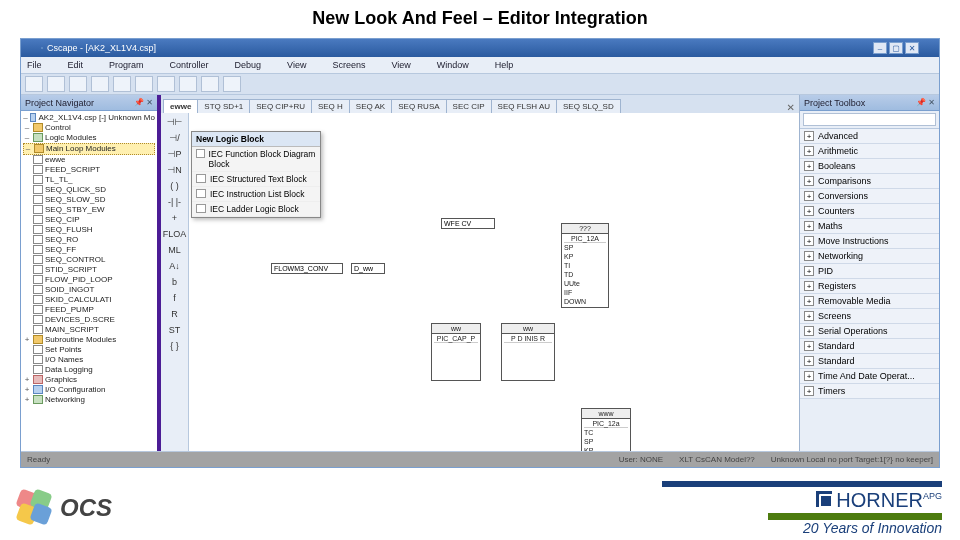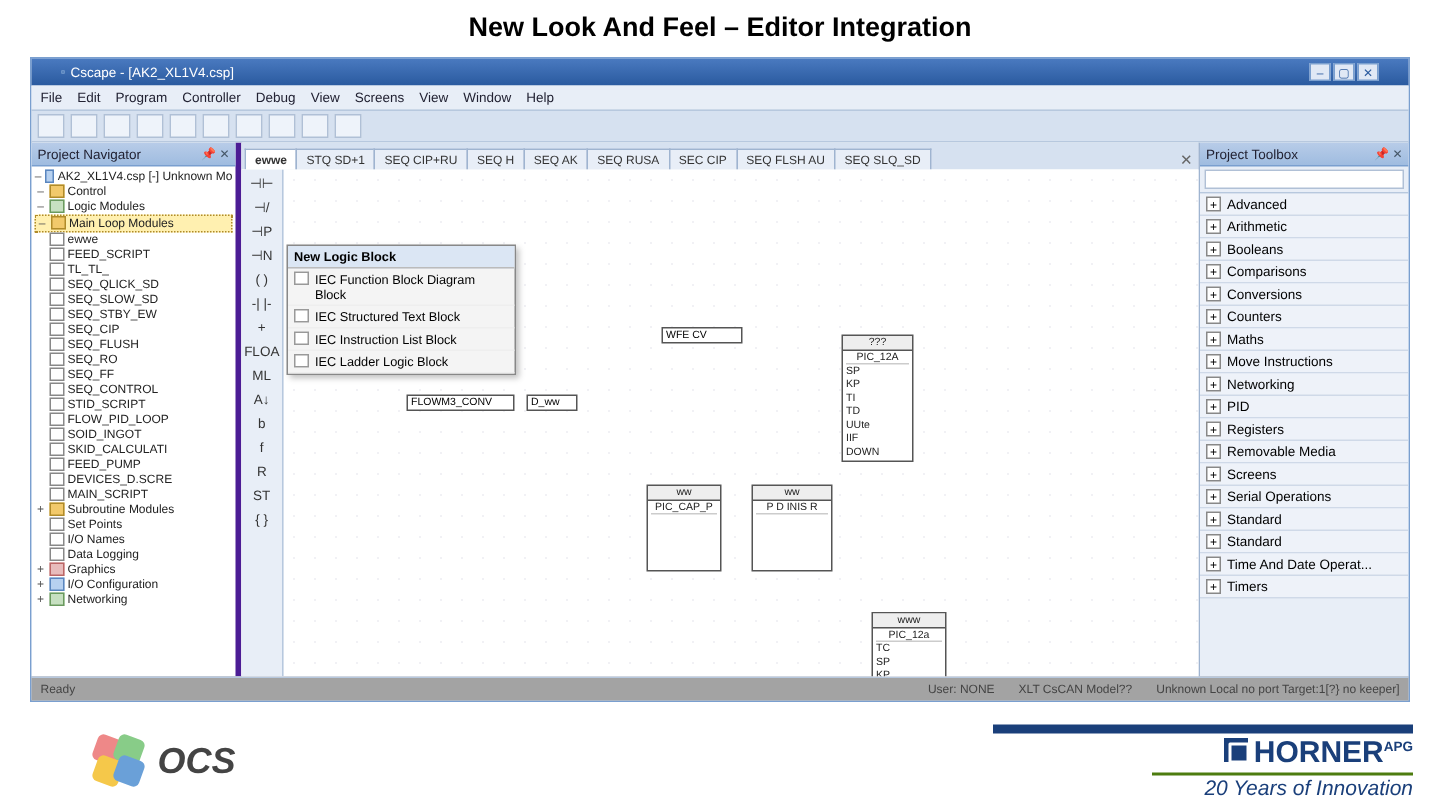--- a/index.html
+++ b/index.html
@@ -2,21 +2,21 @@
 <html><head>
 <meta charset="utf-8">
 <style>
   * { box-sizing: border-box; margin: 0; padding: 0; }
   body { font-family: Tahoma, Arial, sans-serif; font-size: 9px; background: #fff; width: 960px; height: 540px; overflow: hidden; }
   .slide-title { font-size: 18px; font-weight: bold; text-align: center; padding: 8px 0 4px; }
   .app { position: absolute; left: 20px; top: 38px; width: 920px; height: 430px; border: 1px solid #7a9fcf; background: #e8eef7; display: flex; flex-direction: column; }
   .titlebar { height: 18px; background: linear-gradient(#4a7ac0,#2a5a9f); color:#fff; display:flex; align-items:center; padding:0 20px; font-size:9px; gap:4px;}
   .titlebar .wincontrols{ margin-left:auto; display:flex; gap:2px;}
   .wincontrols span{ width:14px; height:12px; background:#e0e8f5; border:1px solid #7a9fcf; display:inline-flex;align-items:center;justify-content:center;color:#2a5a9f;font-size:8px;}
-  .menubar { height:16px; background:#e8eef7; display:flex; gap:10px; padding:0 6px; font-size:9px; color:#223; align-items:center;}
+  .menubar { height:16px; background:#e8eef7; display:flex; gap:26px; padding:0 6px; font-size:9px; color:#223; align-items:center;}
   .menubar span{cursor:default;}
   .toolbar { height:22px; background:#d6e1f0; border-top:1px solid #b7c8de; border-bottom:1px solid #b7c8de; display:flex; gap:4px; padding:2px 4px; align-items:center;}
   .toolbar .tbtn{ width:18px;height:16px;background:#eef3fa;border:1px solid #b0c0d6;display:inline-block;}
   .body { flex:1; display:flex; overflow:hidden;}
   .panel-header{ height:16px; background:linear-gradient(#b8cce8,#9fbce0); border-bottom:1px solid #7a9fcf; display:flex; align-items:center; padding:0 4px; font-size:9px; color:#223; justify-content:space-between;}
   .pin{font-size:8px;color:#456;}
   
   .navigator{ width:140px; background:#fff; border-right:4px solid #4c1d95; display:flex; flex-direction:column;}
   .tree{ flex:1; overflow:auto; padding:2px 2px; font-size:8px; color:#222;}
   .tree .node{ display:flex; align-items:center; gap:2px; padding:0 0 1px 0; white-space:nowrap;}
@@ -35,21 +35,21 @@
   .tab{ padding:2px 6px; border:1px solid #9fb4d0; border-bottom:none; background:#e8eef7; margin-right:-1px;}
   .tab.active{ background:#fff; font-weight:bold;}
   .tabs .tabclose{margin-left:auto;margin-right:4px;font-size:10px;color:#666;}
   .canvas{ flex:1; position:relative; background:#fff;
     background-image: radial-gradient(#c8c8d8 0.6px, transparent 0.6px);
     background-size: 14px 14px; overflow:hidden;}
   
   .elstrip{ position:absolute; left:0; top:0; width:28px; bottom:0; background:#e8eef7; border-right:1px solid #b7c8de; display:flex; flex-direction:column; align-items:center; padding-top:2px; gap:2px;}
   .elstrip .eb{ width:20px; height:14px; display:flex;align-items:center;justify-content:center;font-size:9px;color:#333;border:1px solid transparent;}
   
-  .ctxmenu{ position:absolute; left:30px; top:18px; width:153px; background:#f4f4f4; border:1px solid #888; box-shadow:2px 2px 4px rgba(0,0,0,0.25); font-size:8.5px;margin-top:32px;}
+  .ctxmenu{ position:absolute; left:30px; top:18px; width:130px; background:#f4f4f4; border:1px solid #888; box-shadow:2px 2px 4px rgba(0,0,0,0.25); font-size:8.5px;}
   .ctxmenu .hdr{ background:#dbe6f4; padding:2px 4px; font-weight:bold; border-bottom:1px solid #bbb;}
   .ctxmenu .row{ display:flex; align-items:flex-start; gap:4px; padding:2px 4px; border-bottom:1px solid #eee;}
   .ctxmenu .ic2{width:10px;height:9px;background:#fff;border:1px solid #999;display:inline-block;}
   
   .fblock{ position:absolute; background:#fff; border:1px solid #555; font-size:7px; color:#222;}
   .fblock .fbtitle{ text-align:center; border-bottom:1px solid #555; background:#eee; padding:1px 2px;}
   .fblock .fbbody{ padding:1px 2px;}
   .fblock .port{ display:block; line-height:9px;}
   .wideblock{background:#fff;border:1px solid #555;position:absolute;font-size:7px;padding:1px 2px;}
   
@@ -57,30 +57,30 @@
   .toolbox .search{height:18px;border-bottom:1px solid #b7c8de;display:flex;align-items:center;padding:0 3px;}
   .toolbox .search input{width:100%;font-size:8px;border:1px solid #b0c0d6;padding:1px 2px;}
   .catlist{ flex:1; overflow:auto;}
   .cat{ display:flex; align-items:center; gap:4px; padding:2px 4px; border-bottom:1px solid #cfd9e8; background:#eef2f9; font-size:9px;}
   .cat .exp{ width:10px;height:10px;border:1px solid #888;display:inline-flex;align-items:center;justify-content:center;font-size:8px;background:#fff;}
   
   .statusbar{ height:16px; background:#a3a3a3; border-top:1px solid #b7c8de; display:flex; align-items:center; padding:0 6px; font-size:8px; color:#444; gap:16px;}
   .statusbar .sp{margin-left:auto;}
   
   .footer{ position:absolute; left:0; bottom:0; width:960px; height:64px; display:flex; align-items:center; justify-content:space-between; padding:0 18px;}
-  .ocs{ display:flex; align-items:center; gap:4px;margin-left:45px;}
+  .ocs{ display:flex; align-items:center; gap:4px;}
   .ocs .blob{ width:38px;height:34px;position:relative;}
   .ocs .blob span{position:absolute;width:18px;height:18px;border-radius:4px;transform:rotate(20deg);}
   .b1{background:#e88; left:0;top:0;}
   .b2{background:#8c8; left:14px;top:0;}
   .b3{background:#f5c84a; left:0;top:14px;}
   .b4{background:#6aa0d8; left:14px;top:14px;}
   .ocs .txt{ font-size:24px; font-weight:bold; font-style:italic; color:#444;}
   .horner{ text-align:right;}
-  .horner .name{ font-size:20px; font-weight:bold; color:#1a3f7a; border-bottom:2px solid #4d7c0f; padding-bottom:1px; display:inline-block;padding-left:48px;}
+  .horner .name{ font-size:20px; font-weight:normal; color:#1a3f7a; border-bottom:7px solid #4d7c0f; padding-bottom:1px; display:inline-block;padding-left:48px;}
   .horner .name .box{display:inline-block;width:16px;height:16px;background:#1a3f7a;margin-right:4px;position:relative;}
   .horner .name .box::after{content:"";position:absolute;left:3px;top:3px;width:10px;height:10px;border:2px solid #fff;border-radius:1px;}
   .horner .tag{ font-size:14px; font-style:italic; color:#1a3f7a;}
   .hbar{height:6px;background:#1a3f7a;width:280px;margin-left:auto;margin-bottom:2px;}
 </style>
 </head>
 <body>
 
 <div class="slide-title">New Look And Feel – Editor Integration</div>
 

